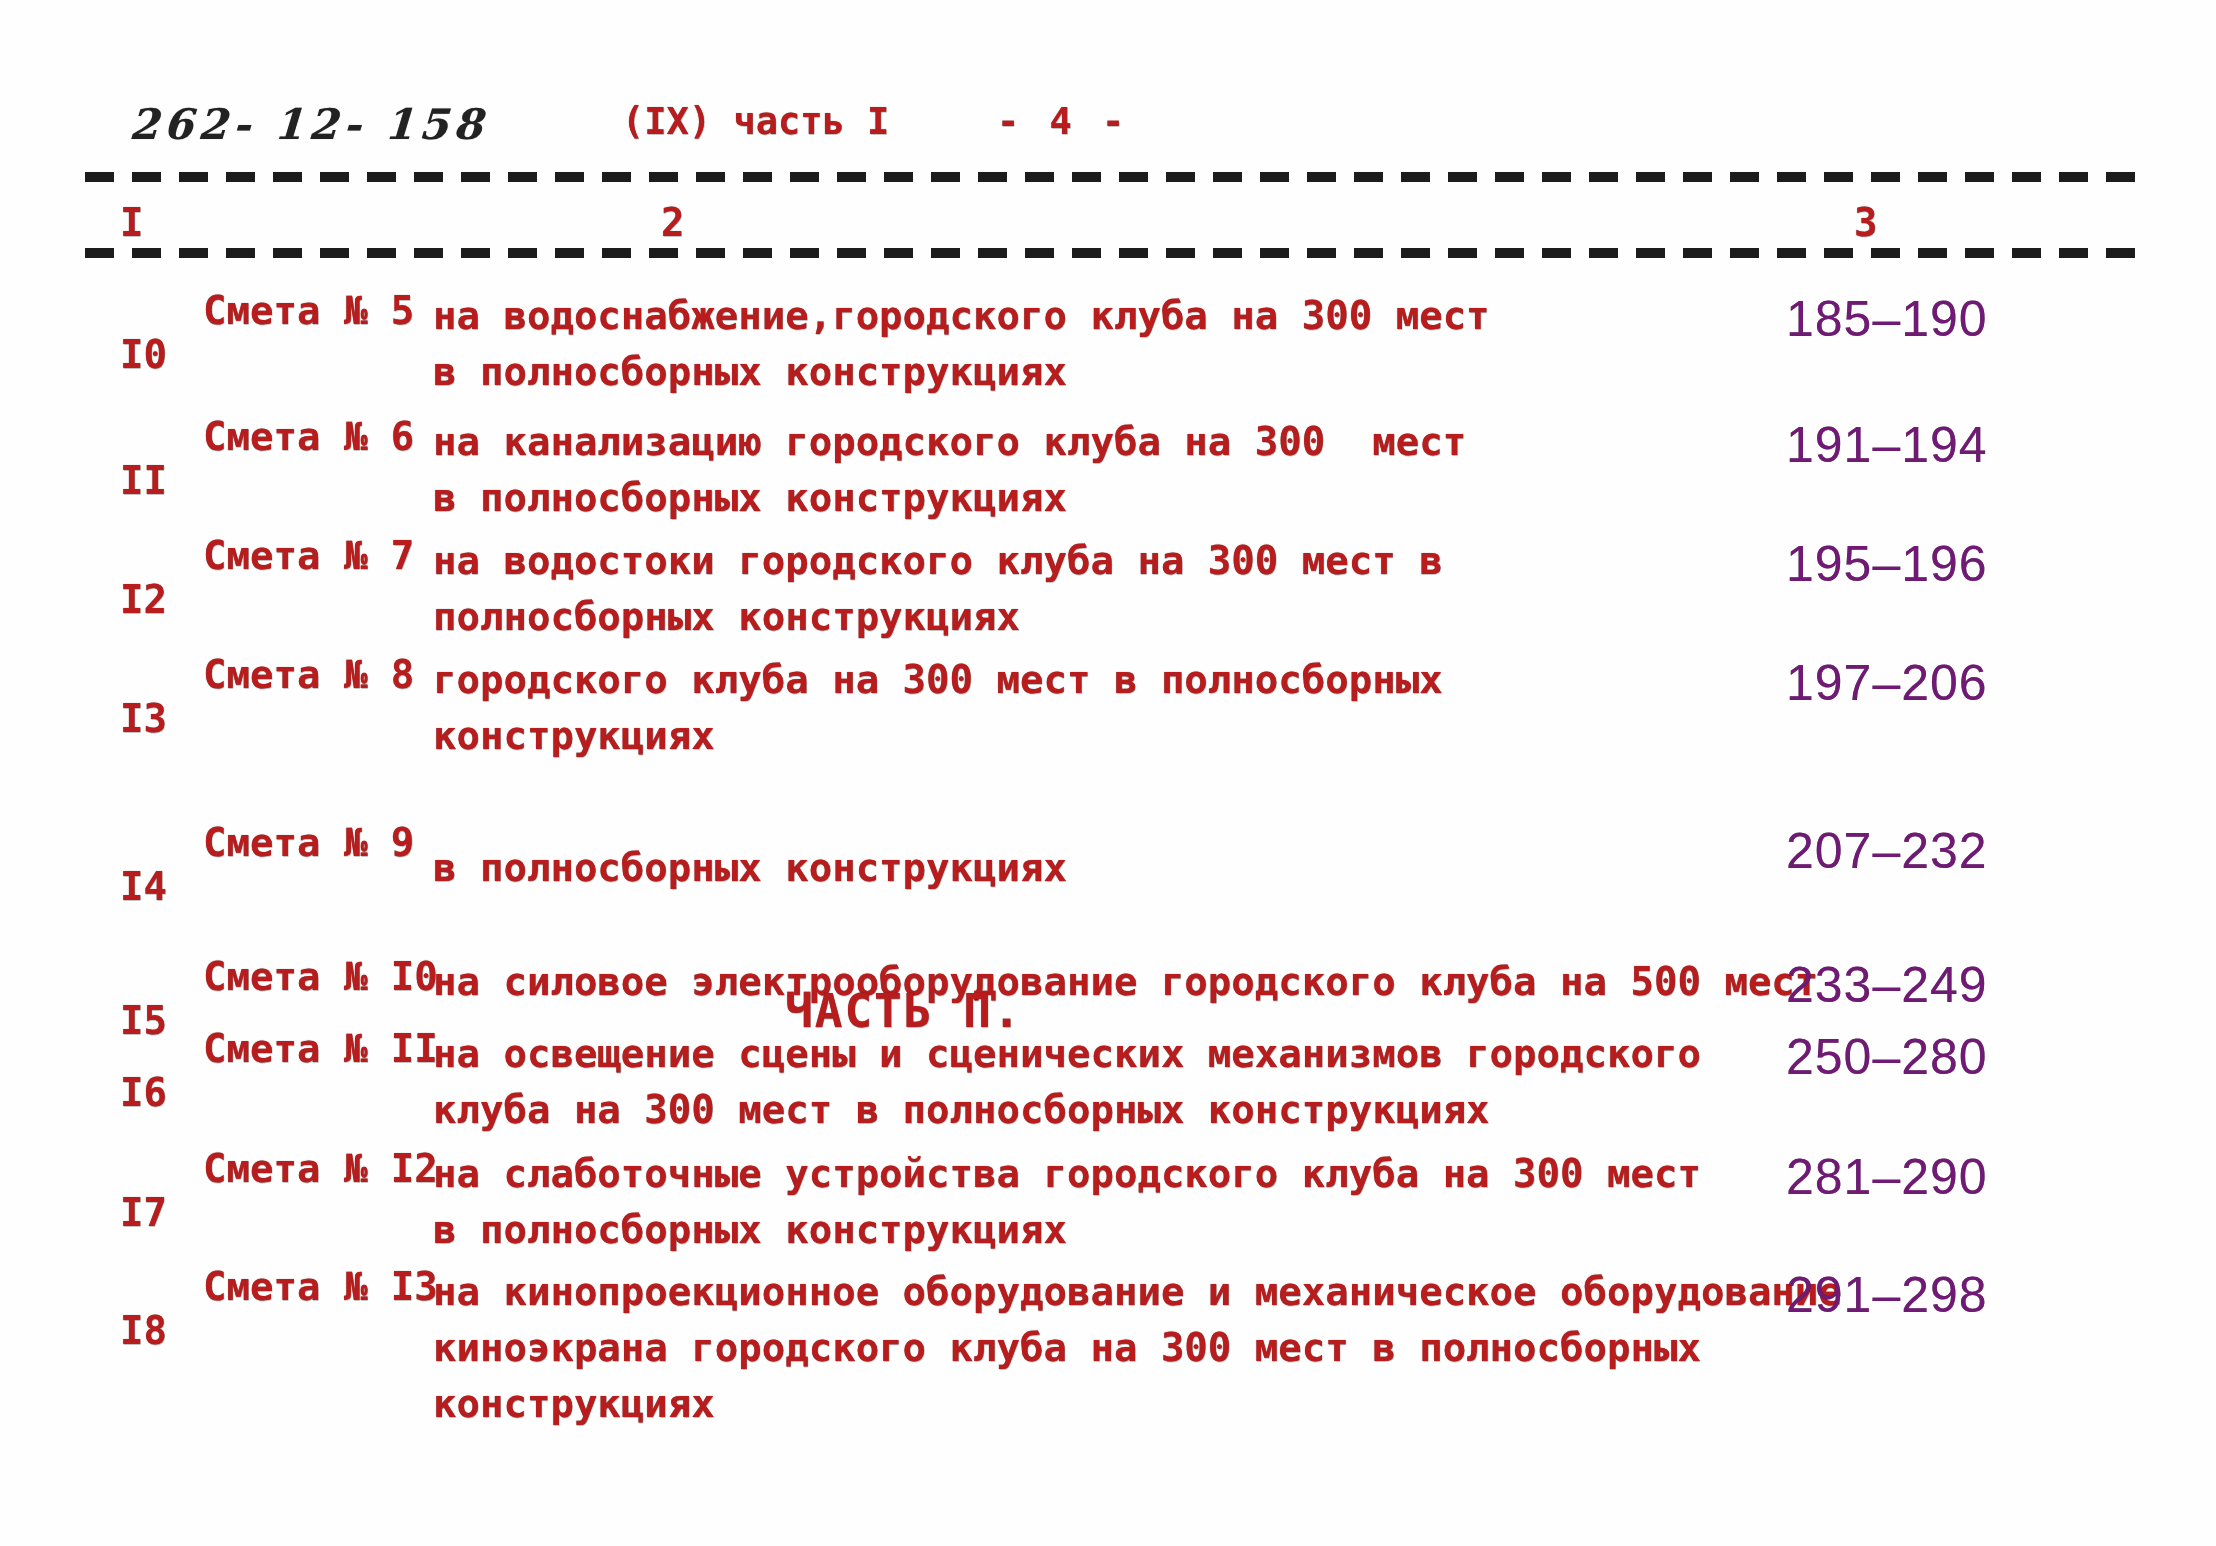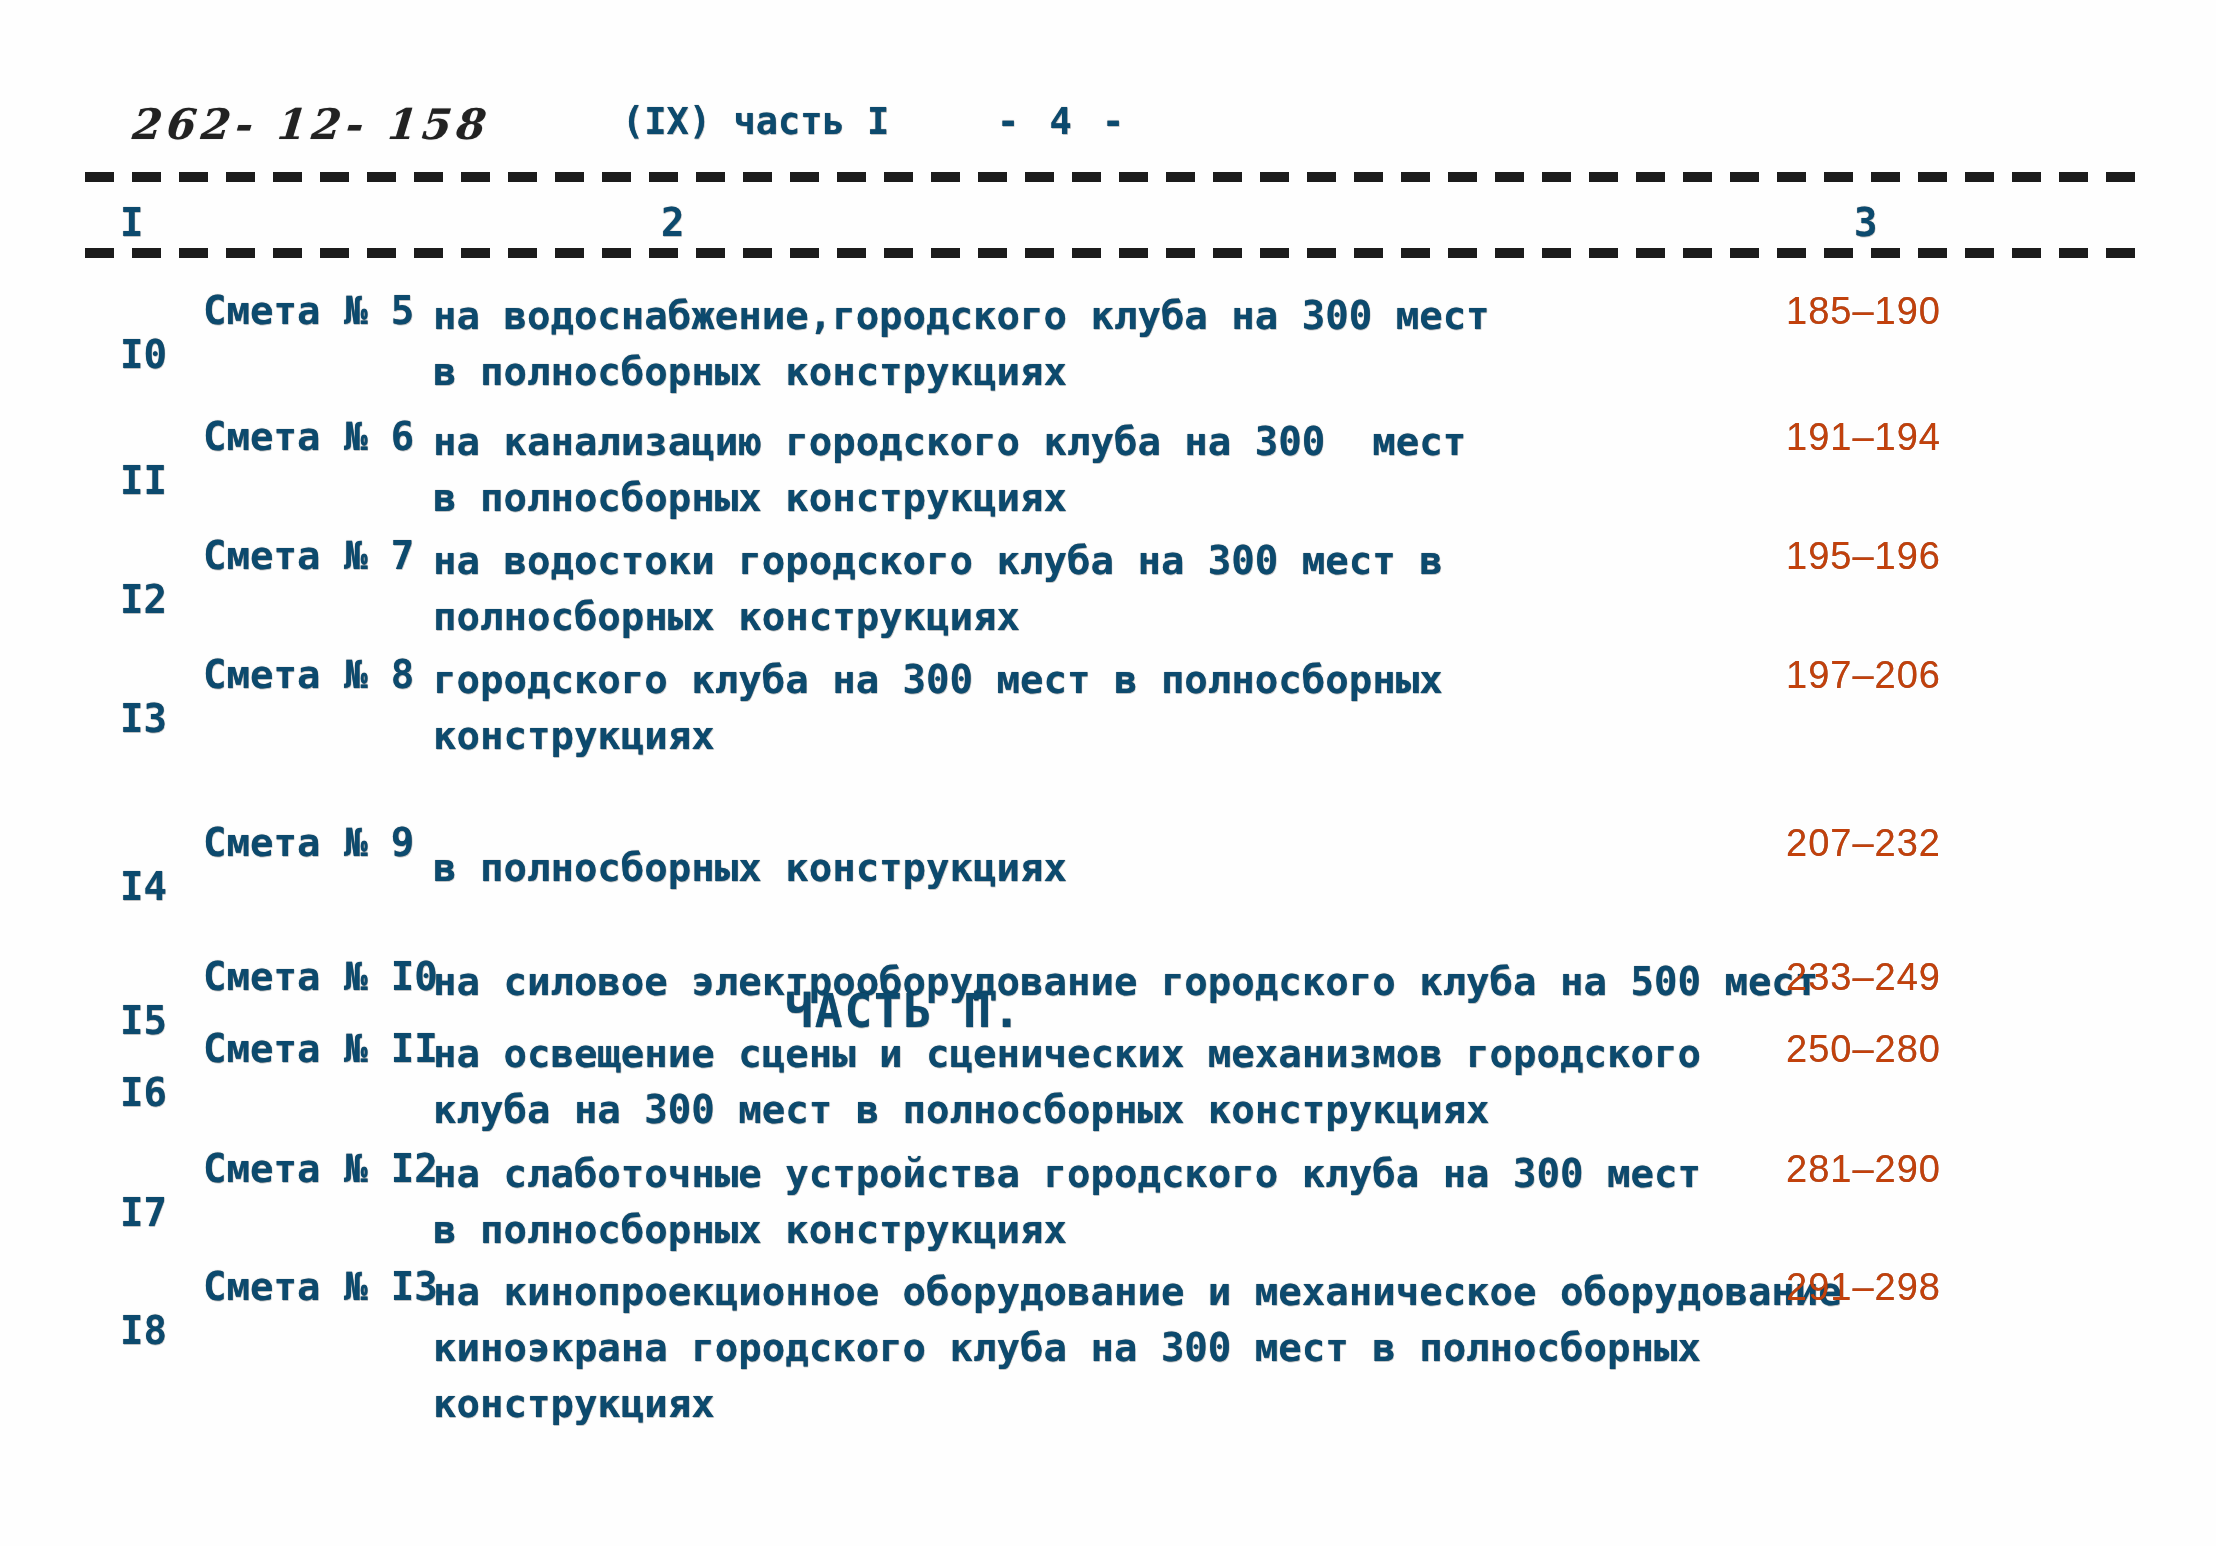--- a/index.html
+++ b/index.html
@@ -13,21 +13,21 @@
     height: 1546px;
     background: #fefefe;
     overflow: hidden;
     font-family: "DejaVu Sans Mono", monospace;
     color: #161616;
   }
   
   .typed {
     font-family: "DejaVu Sans Mono", monospace;
     font-weight: bold;
-    color: #0c4a6e;
+    color: #b91c1c;
     text-shadow: 0 0 1px rgba(0,0,0,0.55), 0.6px 0.6px 0 rgba(0,0,0,0.18);
     white-space: pre;
   }
   .abs { position: absolute; }
 
   
   .doc-number {
     left: 133px; top: 100px;
     font-family: "DejaVu Serif", serif;
     font-style: italic;
@@ -63,22 +63,22 @@
   
   .row { position: absolute; left: 0; width: 2216px; }
   .row .num   { position: absolute; left: 120px; top: 0; font-size: 39px; margin-top: 44px; }
   .row .smeta { position: absolute; left: 203px; top: 0; font-size: 39px; }
   .row .desc  { position: absolute; left: 433px; top: 0; font-size: 39px; }
   .row .desc .line { line-height: 56px; height: 56px; }
   .row .desc .line.gap-before { margin-top: 20px; }
   .row .pages {
     position: absolute; left: 1786px; top: 2px;
     font-family: "Liberation Sans", sans-serif;
-    font-size: 38px;
-    color: #c2410c;
+    font-size: 50px;
+    color: #701a75;
     letter-spacing: 1px;
     text-shadow: 0 0 0.5px rgba(0,0,0,0.5);
     white-space: pre;
   }
   .row-10 { top: 288px; }
   .row-11 { top: 414px; }
   .row-12 { top: 533px; }
   .row-13 { top: 652px; }
   .row-14 { top: 820px; }
   .row-15 { top: 954px; }

